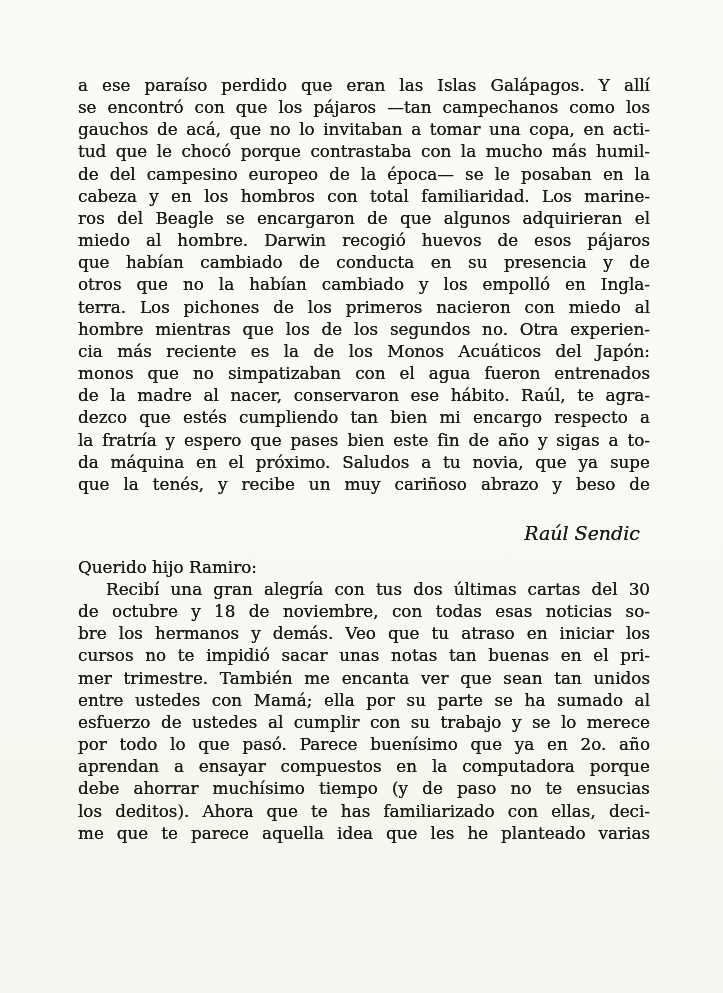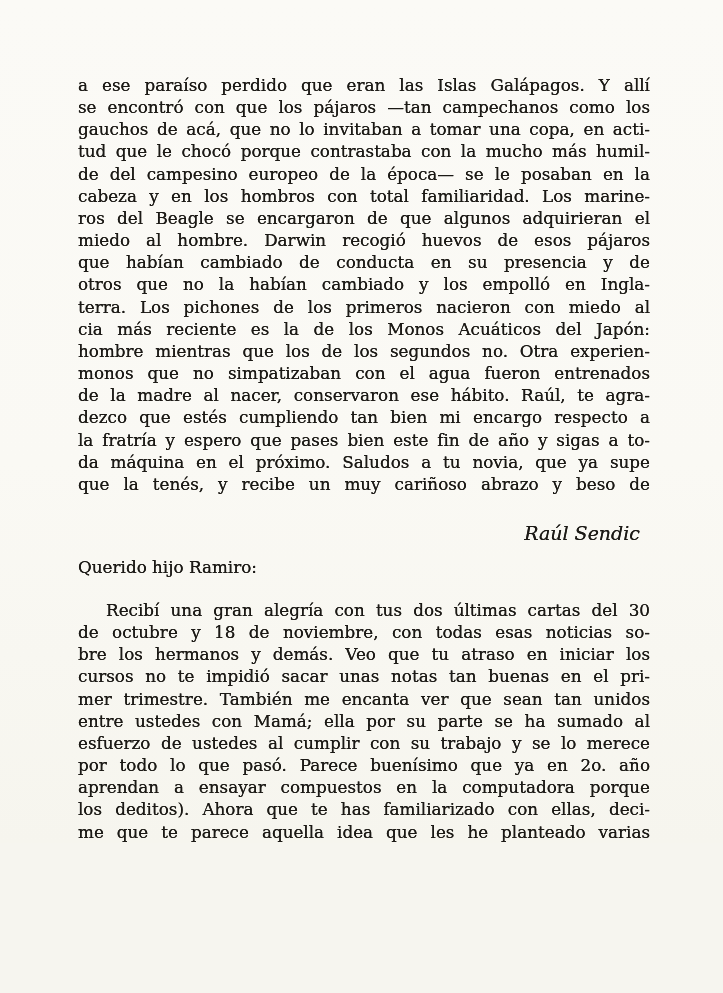--- a/index.html
+++ b/index.html
@@ -40,21 +40,21 @@
     font-size: 19px;
     line-height: 22px;
     text-shadow: 0 0 .25px currentColor;
   }
   .salutation {
     margin: 12px 0 0 0;
     font-size: 16.8px;
     line-height: 22px;
     text-shadow: 0 0 .35px currentColor;
   }
-  .para2 { margin-top: 21px; }
+  .para2 { }
   .page-number {
     position: absolute;
     left: 77px;
     top: 899px;
     font-size: 14px;
     font-weight: bold;
     letter-spacing: .3px;
     text-shadow: 0 0 .3px currentColor;
   }
 </style>
@@ -68,40 +68,41 @@
         <div class="line">se encontró con que los pájaros —tan campechanos como los</div>
         <div class="line">gauchos de acá, que no lo invitaban a tomar una copa, en acti-</div>
         <div class="line">tud que le chocó porque contrastaba con la mucho más humil-</div>
         <div class="line">de del campesino europeo de la época— se le posaban en la</div>
         <div class="line">cabeza y en los hombros con total familiaridad. Los marine-</div>
         <div class="line">ros del Beagle se encargaron de que algunos adquirieran el</div>
         <div class="line">miedo al hombre. Darwin recogió huevos de esos pájaros</div>
         <div class="line">que habían cambiado de conducta en su presencia y de</div>
         <div class="line">otros que no la habían cambiado y los empolló en Ingla-</div>
         <div class="line">terra. Los pichones de los primeros nacieron con miedo al</div>
+        <div class="line">hombre mientras que los de los segundos no. Otra experien-</div>
         <div class="line">cia más reciente es la de los Monos Acuáticos del Japón:</div>
-        <div class="line">hombre mientras que los de los segundos no. Otra experien-</div>
         <div class="line">monos que no simpatizaban con el agua fueron entrenados</div>
         <div class="line">de la madre al nacer, conservaron ese hábito. Raúl, te agra-</div>
         <div class="line">dezco que estés cumpliendo tan bien mi encargo respecto a</div>
         <div class="line">la fratría y espero que pases bien este fin de año y sigas a to-</div>
         <div class="line">da máquina en el próximo. Saludos a tu novia, que ya supe</div>
         <div class="line">que la tenés, y recibe un muy cariñoso abrazo y beso de</div>
       </div>
     <p class="signature">Raúl Sendic</p>
     <p class="salutation">Querido hijo Ramiro:</p>
     <div class="para para2 indent-first">
         <div class="line">Recibí una gran alegría con tus dos últimas cartas del 30</div>
         <div class="line">de octubre y 18 de noviembre, con todas esas noticias so-</div>
         <div class="line">bre los hermanos y demás. Veo que tu atraso en iniciar los</div>
         <div class="line">cursos no te impidió sacar unas notas tan buenas en el pri-</div>
         <div class="line">mer trimestre. También me encanta ver que sean tan unidos</div>
         <div class="line">entre ustedes con Mamá; ella por su parte se ha sumado al</div>
         <div class="line">esfuerzo de ustedes al cumplir con su trabajo y se lo merece</div>
         <div class="line">por todo lo que pasó. Parece buenísimo que ya en 2o. año</div>
         <div class="line">aprendan a ensayar compuestos en la computadora porque</div>
+        <div class="line">debe ahorrar muchísimo tiempo (y de paso no te ensucias</div>
         <div class="line">los deditos). Ahora que te has familiarizado con ellas, deci-</div>
         <div class="line">me que te parece aquella idea que les he planteado varias</div>
         <div class="line">veces de hacer un archivo de lecturas en una de esas de un</div>
       </div>
   </main>
   <div class="page-number">154</div>
 </div>
 
 </body></html>

